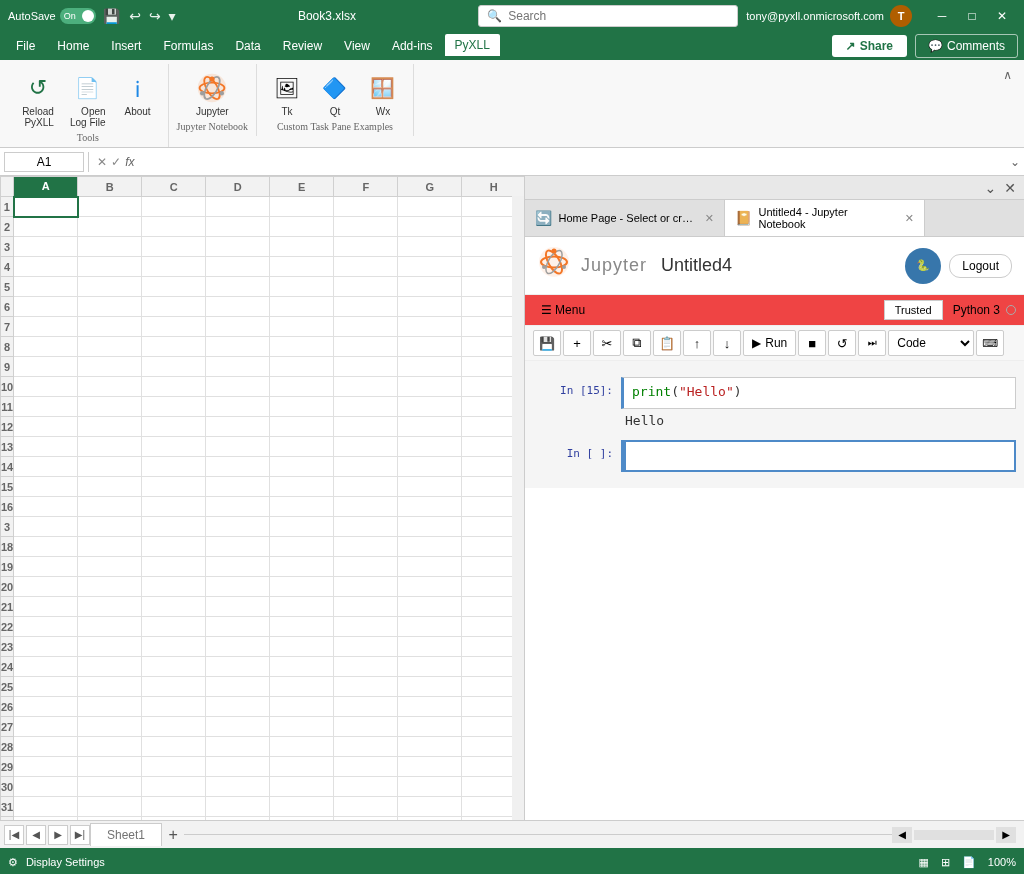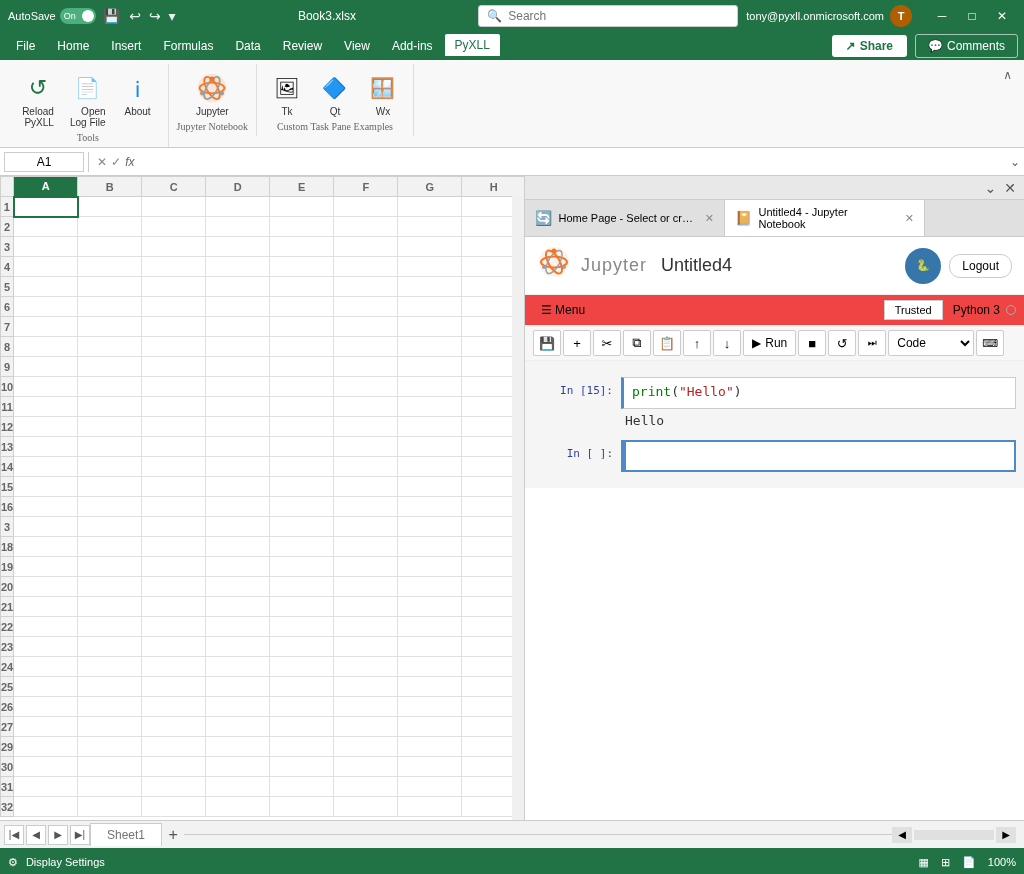--- a/index.html
+++ b/index.html
@@ -554,20 +554,31 @@
               <td class="cell"></td>
               <td class="cell"></td>
               <td class="cell"></td>
               <td class="cell"></td>
               <td class="cell"></td>
               <td class="cell"></td>
               <td class="cell"></td>
               <td class="cell"></td>
             </tr>
             <tr>
+              <th class="row-header">28</th>
+              <td class="cell"></td>
+              <td class="cell"></td>
+              <td class="cell"></td>
+              <td class="cell"></td>
+              <td class="cell"></td>
+              <td class="cell"></td>
+              <td class="cell"></td>
+              <td class="cell"></td>
+            </tr>
+            <tr>
               <th class="row-header">29</th>
               <td class="cell"></td>
               <td class="cell"></td>
               <td class="cell"></td>
               <td class="cell"></td>
               <td class="cell"></td>
               <td class="cell"></td>
               <td class="cell"></td>
               <td class="cell"></td>
             </tr>

